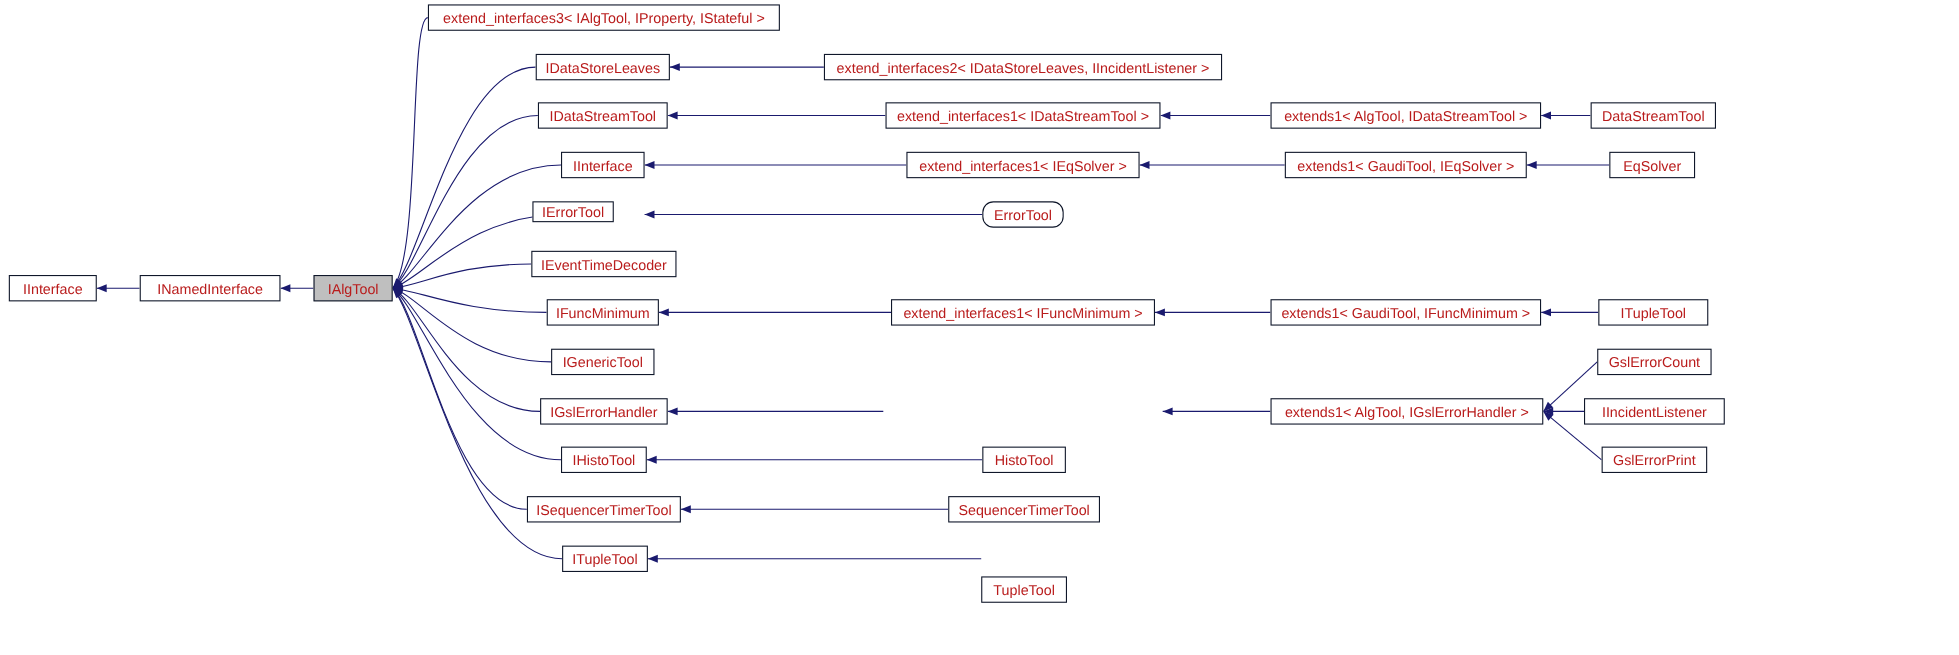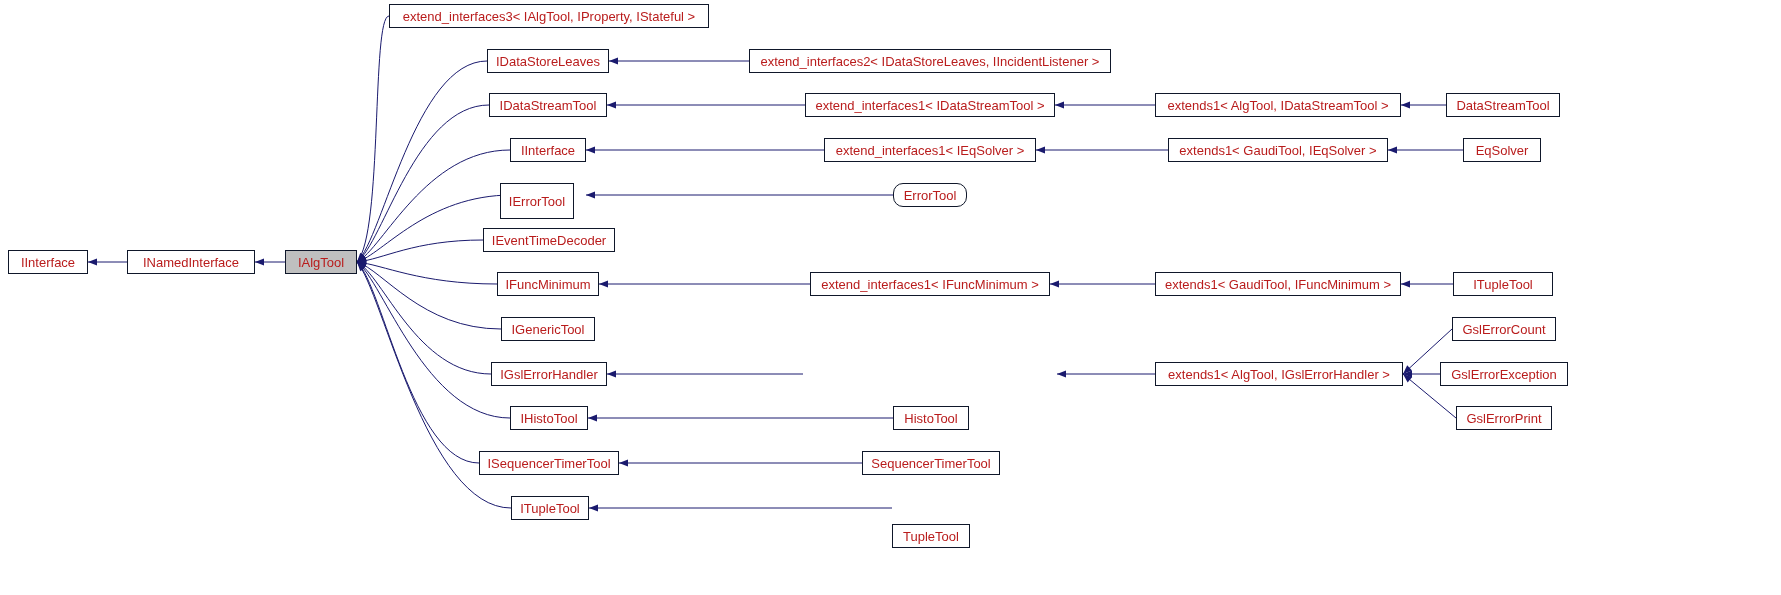--- a/index.html
+++ b/index.html
@@ -122,32 +122,32 @@
     <div class="node" style="left: 487px; top: 49px; width: 122px; height: 24px;">IDataStoreLeaves</div>
     <div class="node" style="left: 749px; top: 49px; width: 362px; height: 24px;">extend_interfaces2&lt; IDataStoreLeaves, IIncidentListener &gt;</div>
     <div class="node" style="left: 489px; top: 93px; width: 118px; height: 24px;">IDataStreamTool</div>
     <div class="node" style="left: 805px; top: 93px; width: 250px; height: 24px;">extend_interfaces1&lt; IDataStreamTool &gt;</div>
     <div class="node" style="left: 1155px; top: 93px; width: 246px; height: 24px;">extends1&lt; AlgTool, IDataStreamTool &gt;</div>
     <div class="node" style="left: 1446px; top: 93px; width: 114px; height: 24px;">DataStreamTool</div>
     <div class="node" style="left: 510px; top: 138px; width: 76px; height: 24px;">IInterface</div>
     <div class="node" style="left: 824px; top: 138px; width: 212px; height: 24px;">extend_interfaces1&lt; IEqSolver &gt;</div>
     <div class="node" style="left: 1168px; top: 138px; width: 220px; height: 24px;">extends1&lt; GaudiTool, IEqSolver &gt;</div>
     <div class="node" style="left: 1463px; top: 138px; width: 78px; height: 24px;">EqSolver</div>
-    <div class="node" style="left: 500px; top: 183px; width: 74px; height: 36px;">IErrorTool</div>
+    <div class="node" style="left: 484px; top: 183px; width: 74px; height: 19px;">IErrorTool</div>
     <div class="node" style="left: 893px; top: 183px; width: 74px; height: 24px; border-radius: 10px;">ErrorTool</div>
     <div class="node" style="left: 483px; top: 228px; width: 132px; height: 24px;">IEventTimeDecoder</div>
     <div class="node" style="left: 497px; top: 272px; width: 102px; height: 24px;">IFuncMinimum</div>
     <div class="node" style="left: 810px; top: 272px; width: 240px; height: 24px;">extend_interfaces1&lt; IFuncMinimum &gt;</div>
     <div class="node" style="left: 1155px; top: 272px; width: 246px; height: 24px;">extends1&lt; GaudiTool, IFuncMinimum &gt;</div>
     <div class="node" style="left: 1453px; top: 272px; width: 100px; height: 24px;">ITupleTool</div>
     <div class="node" style="left: 501px; top: 317px; width: 94px; height: 24px;">IGenericTool</div>
     <div class="node" style="left: 491px; top: 362px; width: 116px; height: 24px;">IGslErrorHandler</div>
     <div class="node" style="left: 1155px; top: 362px; width: 248px; height: 24px; text-align: right;">extends1&lt; AlgTool, IGslErrorHandler &gt;</div>
     <div class="node" style="left: 1452px; top: 317px; width: 104px; height: 24px;">GslErrorCount</div>
-    <div class="node" style="left: 1440px; top: 362px; width: 128px; height: 24px;">GslErrorException</div>
+    <div class="node" style="left: 1440px; top: 362px; width: 128px; height: 24px;">IIncidentListener</div>
     <div class="node" style="left: 1456px; top: 406px; width: 96px; height: 24px;">GslErrorPrint</div>
     <div class="node" style="left: 510px; top: 406px; width: 78px; height: 24px;">IHistoTool</div>
     <div class="node" style="left: 893px; top: 406px; width: 76px; height: 24px;">HistoTool</div>
     <div class="node" style="left: 479px; top: 451px; width: 140px; height: 24px;">ISequencerTimerTool</div>
     <div class="node" style="left: 862px; top: 451px; width: 138px; height: 24px;">SequencerTimerTool</div>
     <div class="node" style="left: 511px; top: 496px; width: 78px; height: 24px;">ITupleTool</div>
     <div class="node" style="left: 892px; top: 496px; width: 78px; height: 24px; margin-top: 28px;">TupleTool</div>
   </div>
 
 </body></html>

